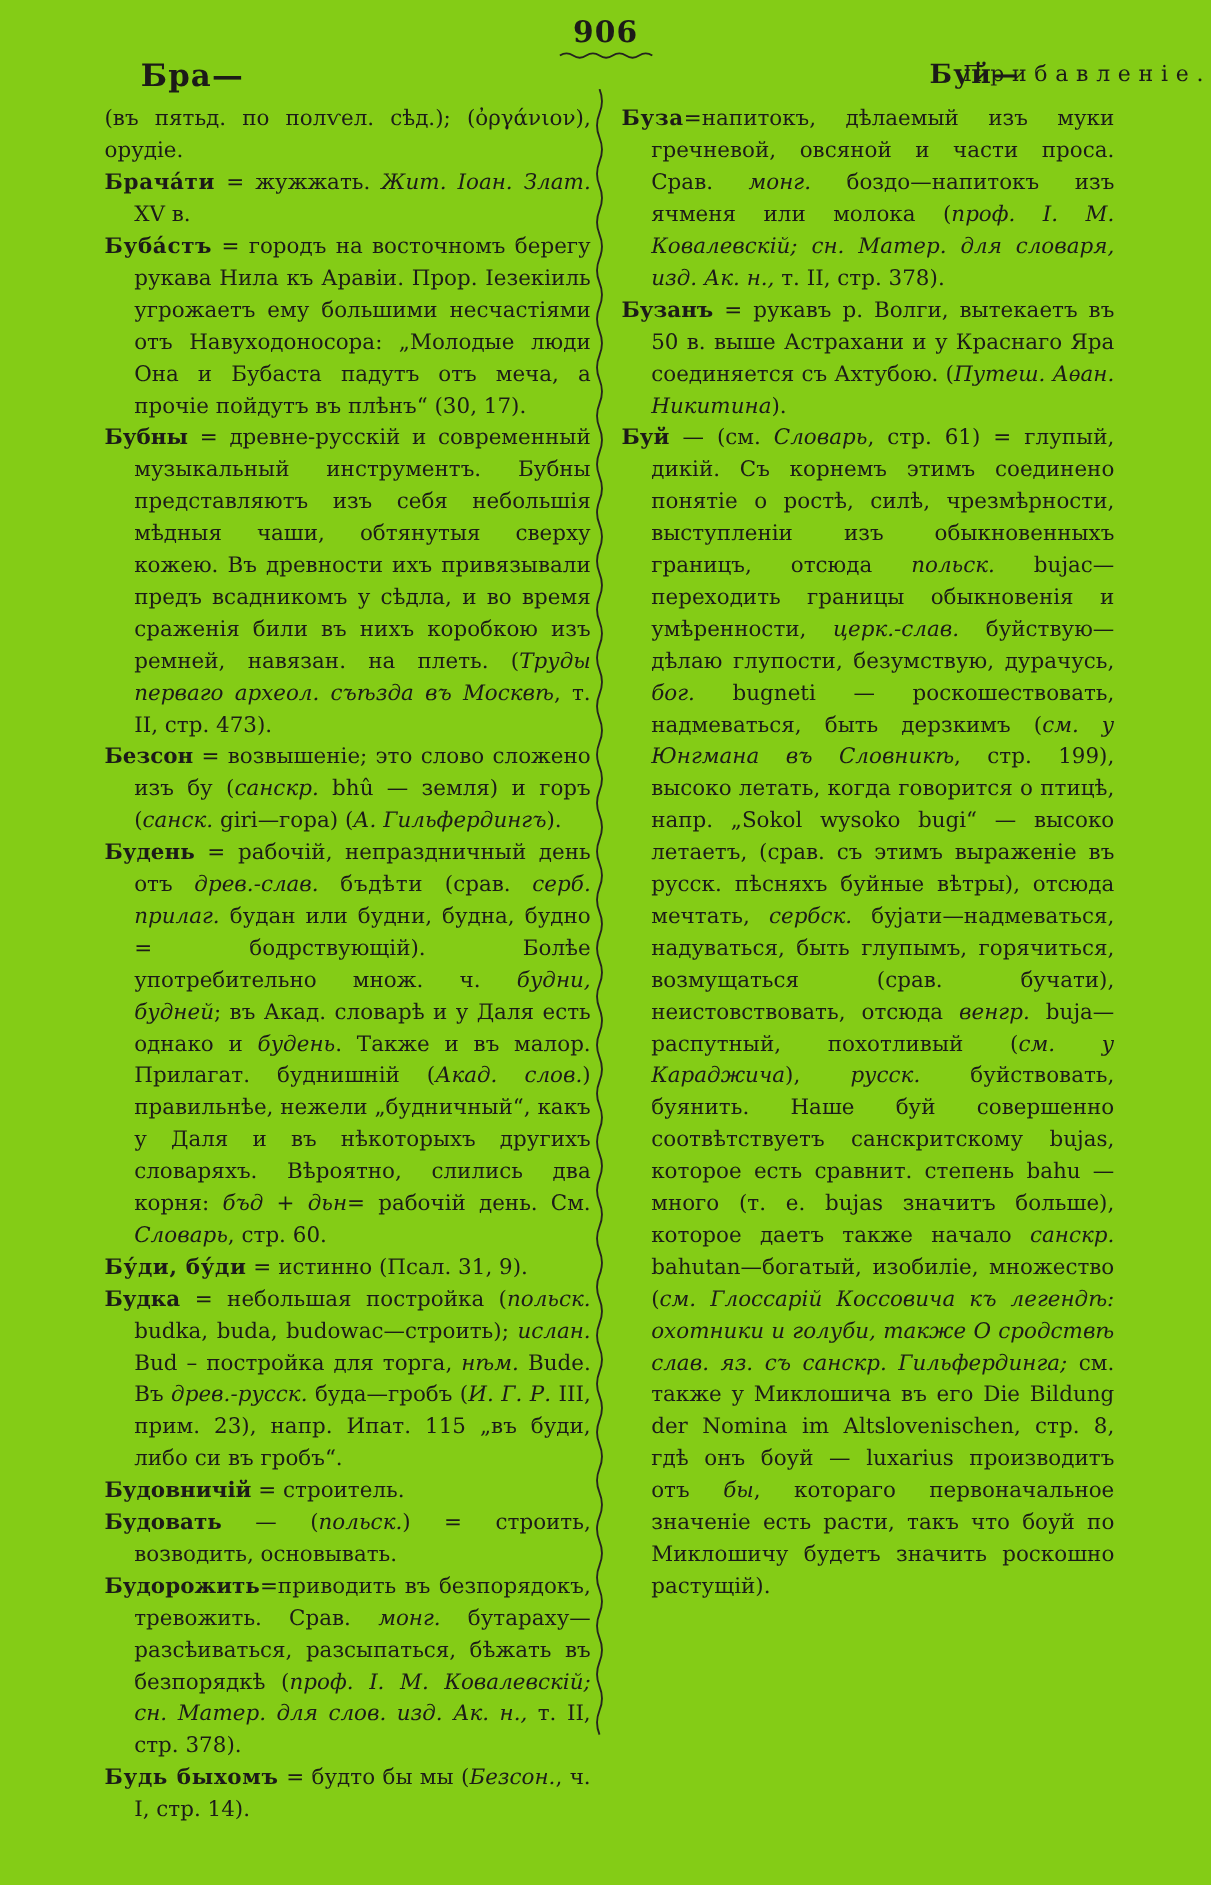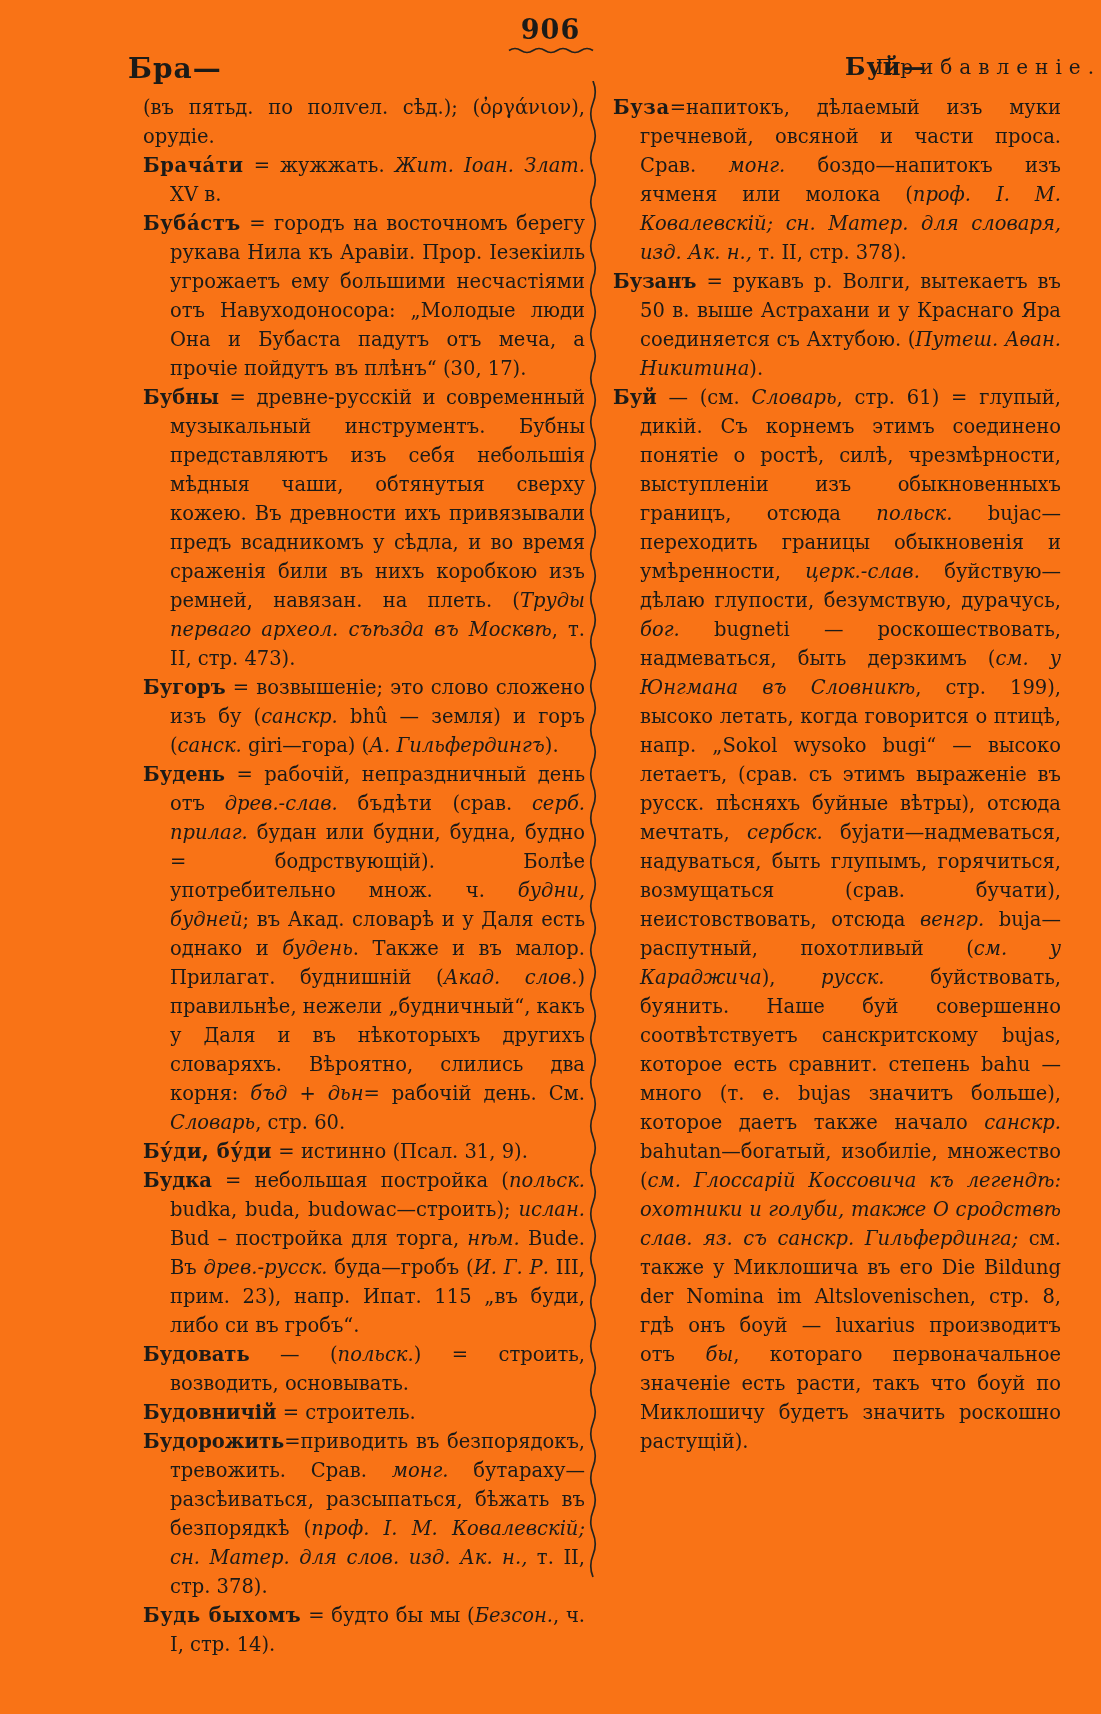--- a/index.html
+++ b/index.html
@@ -1,35 +1,35 @@
 <!DOCTYPE html>
 <html><head>
 <meta charset="utf-8">
 <style>
   html,body{margin:0;padding:0;background:#e9e7e0;}
   .page{
     position:relative;
     width:1101px;height:1714px;
     margin:0 auto;
-    background:#f97316;
+    background:#84cc16;
     color:#1c1b18;
     font-family:"DejaVu Serif", serif;
     overflow:hidden;
   }
   
   .pagenum-wrap{position:absolute;top:14px;left:0;width:100%;text-align:center;}
   .pagenum{font-size:27px;font-weight:bold;letter-spacing:1px;}
   .pagenum-rule{display:block;margin:1px auto 0 auto;}
   .headrow{position:absolute;top:52px;left:0;width:100%;height:30px;}
   .catch-left{position:absolute;left:128px;top:0;font-size:28px;font-weight:bold;letter-spacing:1px;}
   .section-title{position:absolute;left:0;width:100%;text-align:right;top:3px;
      font-size:20px;letter-spacing:7px;}
   .catch-right{position:absolute;left:845px;top:0;font-size:24px;font-weight:bold;letter-spacing:1px;}
   
-  .textarea{position:absolute;top:93px;left:0;right:0;bottom:0;margin-left:48px;}
+  .textarea{position:absolute;top:93px;left:0;right:0;bottom:0;}
   .col{position:absolute;top:0;text-align:justify;font-size:19.5px;line-height:29px;}
   .col-left{left:95px;width:442px;}
   .col-right{left:565px;width:448px;}
   .divider{position:absolute;left:537px;top:-12px;}
   p.entry{margin:0;padding-left:27px;text-indent:-27px;}
   p.entry.cont{padding-left:0;text-indent:0;}
   p.entry.cont-indent{padding-left:27px;text-indent:0;}
   .hw{font-weight:bold;}
   .hwcs{font-weight:bold;letter-spacing:0.6px;}
   .csin{letter-spacing:0.6px;}
@@ -52,26 +52,26 @@
     <span class="section-title">Прибавленіе.</span>
     <span class="catch-right">Буй—</span>
   </div>
 
   <div class="textarea">
     <div class="col col-left" id="col-left">
         <p class="entry cont"><span>(въ пятьд. по полѵел. сѣд.); (ὀργάνιον), орудіе.</span></p>
         <p class="entry"><span class="hwcs">Брача́ти</span><span> = жужжать. </span><span class="it">Жит. Іоан. Злат.</span><span> XV в.</span></p>
         <p class="entry"><span class="hwcs">Буба́стъ</span><span> = городъ на восточномъ берегу рукава Нила къ Аравіи. Прор. Іезекіиль угрожаетъ ему большими несчастіями отъ Навуходоносора: „Молодые люди Она и Бубаста падутъ отъ меча, а прочіе пойдутъ въ плѣнъ“ (30, 17).</span></p>
         <p class="entry"><span class="hw">Бубны</span><span> = древне-русскій и современный музыкальный инструментъ. Бубны представляютъ изъ себя небольшія мѣдныя чаши, обтянутыя сверху кожею. Въ древности ихъ привязывали предъ всадникомъ у сѣдла, и во время сраженія били въ нихъ коробкою изъ ремней, навязан. на плеть. (</span><span class="it">Труды перваго археол. съѣзда въ Москвѣ</span><span>, т. II, стр. 473).</span></p>
-        <p class="entry"><span class="hw">Бугоръ</span><span> = возвышеніе; это слово сложено изъ бу (</span><span class="it">санскр.</span><span> bhû — земля) и горъ (</span><span class="it">санск.</span><span> giri—гора) (</span><span class="it">А. Гильфердингъ</span><span>).</span></p>
+        <p class="entry"><span class="hw">Безсон</span><span> = возвышеніе; это слово сложено изъ бу (</span><span class="it">санскр.</span><span> bhû — земля) и горъ (</span><span class="it">санск.</span><span> giri—гора) (</span><span class="it">А. Гильфердингъ</span><span>).</span></p>
         <p class="entry"><span class="hw">Будень</span><span> = рабочій, непраздничный день отъ </span><span class="it">древ.-слав.</span><span> </span><span class="csin">бъдѣти</span><span> (срав. </span><span class="it">серб. прилаг.</span><span> будан или будни, будна, будно = бодрствующій). Болѣе употребительно множ. ч. </span><span class="it">будни, будней</span><span>; въ Акад. словарѣ и у Даля есть однако и </span><span class="it">будень</span><span>. Также и въ малор. Прилагат. буднишній (</span><span class="it">Акад. слов.</span><span>) правильнѣе, нежели „будничный“, какъ у Даля и въ нѣкоторыхъ другихъ словаряхъ. Вѣроятно, слились два корня: </span><span class="it">бъд + дьн</span><span>= рабочій день. См. </span><span class="it">Словарь</span><span>, стр. 60.</span></p>
         <p class="entry"><span class="hwcs">Бу́ди, бу́ди</span><span> = истинно (Псал. 31, 9).</span></p>
         <p class="entry"><span class="hw">Будка</span><span> = небольшая постройка (</span><span class="it">польск.</span><span> budka, buda, budowac—строить); </span><span class="it">ислан.</span><span> Bud – постройка для торга, </span><span class="it">нѣм.</span><span> Bude. Въ </span><span class="it">древ.-русск.</span><span> буда—гробъ (</span><span class="it">И. Г. Р.</span><span> III, прим. 23), напр. Ипат. 115 „въ буди, либо си въ гробъ“.</span></p>
+        <p class="entry"><span class="hw">Будовничій</span><span> = строитель.</span></p>
         <p class="entry"><span class="hw">Будовать</span><span> — (</span><span class="it">польск.</span><span>) = строить, возводить, основывать.</span></p>
-        <p class="entry"><span class="hw">Будовничій</span><span> = строитель.</span></p>
         <p class="entry"><span class="hw">Будорожить</span><span>=приводить въ безпорядокъ, тревожить. Срав. </span><span class="it">монг.</span><span> бутараху—разсѣиваться, разсыпаться, бѣжать въ безпорядкѣ (</span><span class="it">проф. І. М. Ковалевскій; сн. Матер. для слов. изд. Ак. н.,</span><span> т. II, стр. 378).</span></p>
         <p class="entry"><span class="hwcs">Будь быхомъ</span><span> = будто бы мы (</span><span class="it">Безсон.</span><span>, ч. I, стр. 14).</span></p>
       </div>
     <svg class="divider" id="divider" width="16" height="1500" viewBox="0 0 16 1500">
         <path d="M8 0 Q12.5 11 8 22 Q3.5 33 8 44 Q12.5 55 8 66 Q3.5 77 8 88 Q12.5 99 8 110 Q3.5 121 8 132 Q12.5 143 8 154 Q3.5 165 8 176 Q12.5 187 8 198 Q3.5 209 8 220 Q12.5 231 8 242 Q3.5 253 8 264 Q12.5 275 8 286 Q3.5 297 8 308 Q12.5 319 8 330 Q3.5 341 8 352 Q12.5 363 8 374 Q3.5 385 8 396 Q12.5 407 8 418 Q3.5 429 8 440 Q12.5 451 8 462 Q3.5 473 8 484 Q12.5 495 8 506 Q3.5 517 8 528 Q12.5 539 8 550 Q3.5 561 8 572 Q12.5 583 8 594 Q3.5 605 8 616 Q12.5 627 8 638 Q3.5 649 8 660 Q12.5 671 8 682 Q3.5 693 8 704 Q12.5 715 8 726 Q3.5 737 8 748 Q12.5 759 8 770 Q3.5 781 8 792 Q12.5 803 8 814 Q3.5 825 8 836 Q12.5 847 8 858 Q3.5 869 8 880 Q12.5 891 8 902 Q3.5 913 8 924 Q12.5 935 8 946 Q3.5 957 8 968 Q12.5 979 8 990 Q3.5 1001 8 1012 Q12.5 1023 8 1034 Q3.5 1045 8 1056 Q12.5 1067 8 1078 Q3.5 1089 8 1100 Q12.5 1111 8 1122 Q3.5 1133 8 1144 Q12.5 1155 8 1166 Q3.5 1177 8 1188 Q12.5 1199 8 1210 Q3.5 1221 8 1232 Q12.5 1243 8 1254 Q3.5 1265 8 1276 Q12.5 1287 8 1298 Q3.5 1309 8 1320 Q12.5 1331 8 1342 Q3.5 1353 8 1364 Q12.5 1375 8 1386 Q3.5 1397 8 1408 Q12.5 1419 8 1430 Q3.5 1441 8 1452 Q12.5 1463 8 1474 Q3.5 1485 8 1496" fill="none" stroke="#26251f" stroke-width="1.7"></path>
       </svg>
     <div class="col col-right" id="col-right">
         <p class="entry"><span class="hwcs">Буза</span><span>=напитокъ, дѣлаемый изъ муки гречневой, овсяной и части проса. Срав. </span><span class="it">монг.</span><span> боздо—напитокъ изъ ячменя или молока (</span><span class="it">проф. І. М. Ковалевскій; сн. Матер. для словаря, изд. Ак. н.,</span><span> т. II, стр. 378).</span></p>
         <p class="entry"><span class="hw">Бузанъ</span><span> = рукавъ р. Волги, вытекаетъ въ 50 в. выше Астрахани и у Краснаго Яра соединяется съ Ахтубою. (</span><span class="it">Путеш. Аѳан. Никитина</span><span>).</span></p>
         <p class="entry"><span class="hw">Буй</span><span> — (см. </span><span class="it">Словарь</span><span>, стр. 61) = глупый, дикій. Съ корнемъ этимъ соединено понятіе о ростѣ, силѣ, чрезмѣрности, выступленіи изъ обыкновенныхъ границъ, отсюда </span><span class="it">польск.</span><span> bujac—переходить границы обыкновенія и умѣренности, </span><span class="it">церк.-слав.</span><span> буйствую—дѣлаю глупости, безумствую, дурачусь, </span><span class="it">бог.</span><span> bugneti — роскошествовать, надмеваться, быть дерзкимъ (</span><span class="it">см. у Юнгмана въ Словникѣ</span><span>, стр. 199), высоко летать, когда говорится о птицѣ, напр. „Sokol wysoko bugi“ — высоко летаетъ, (срав. съ этимъ выраженіе въ русск. пѣсняхъ буйные вѣтры), отсюда мечтать, </span><span class="it">сербск.</span><span> буjати—надмеваться, надуваться, быть глупымъ, горячиться, возмущаться (срав. бучати), неистовствовать, отсюда </span><span class="it">венгр.</span><span> buja—распутный, похотливый (</span><span class="it">см. у Караджича</span><span>), </span><span class="it">русск.</span><span> буйствовать, буянить. Наше буй совершенно соотвѣтствуетъ санскритскому bujas, которое есть сравнит. степень bahu — много (т. е. bujas значитъ больше), которое даетъ также начало </span><span class="it">санскр.</span><span> bahutan—богатый, изобиліе, множество (</span><span class="it">см. Глоссарій Коссовича къ легендѣ: охотники и голуби, также О сродствѣ слав. яз. съ санскр. Гильфердинга;</span><span> см. также у Миклошича въ его Die Bildung der Nomina im Altslovenischen, стр. 8, гдѣ онъ боуй — luxarius производитъ отъ </span><span class="it">бы</span><span>, котораго первоначальное значеніе есть расти, такъ что боуй по Миклошичу будетъ значить роскошно растущій).</span></p>

